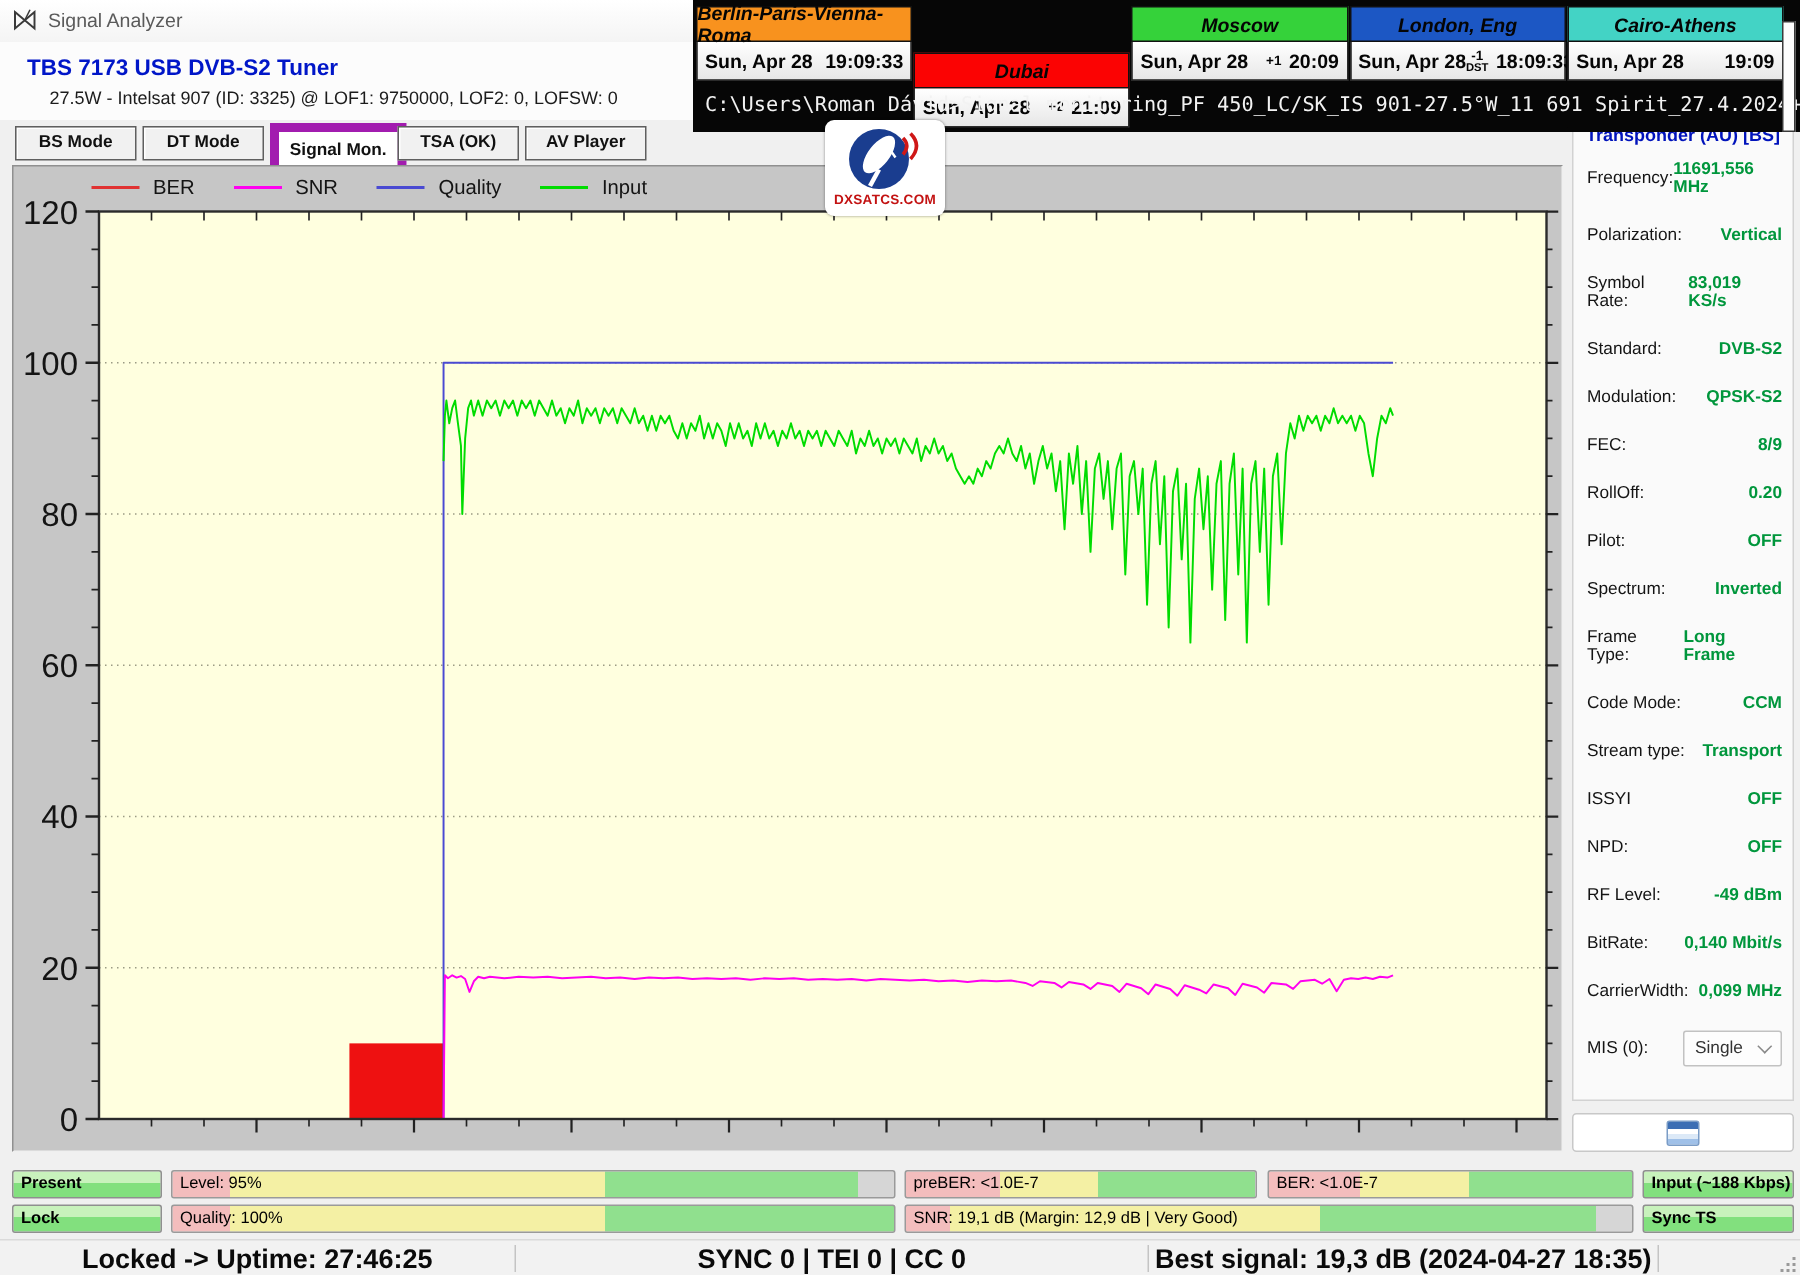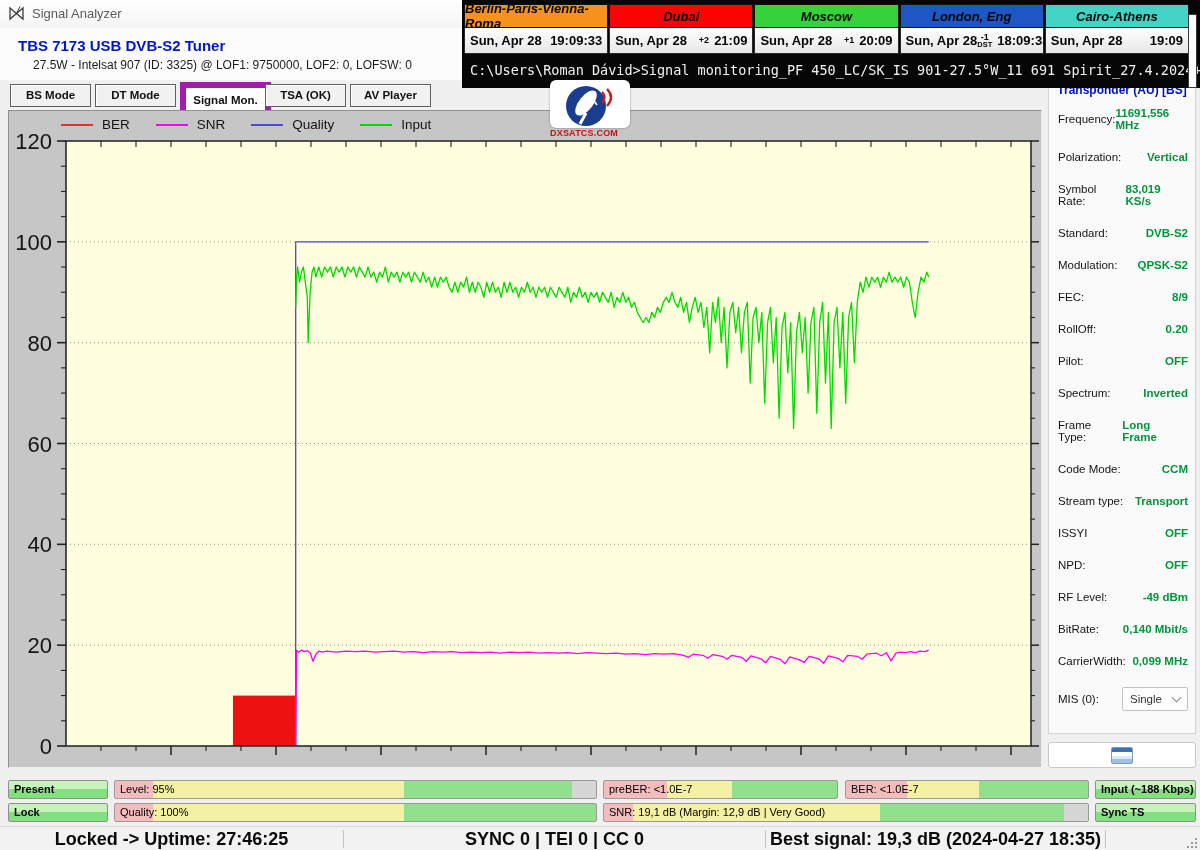--- a/index.html
+++ b/index.html
@@ -44,22 +44,22 @@
   .clk-date{flex:0 0 auto;}
   .clk-off{margin-left:auto;display:flex;flex-direction:column;align-items:center;line-height:7px;
     font-size:9px;font-weight:bold;margin-right:3px;}
   .clk-off .note{font-size:7.5px;}
   .clk-hhmm{margin-left:2px;}
   .clk-hhmm.noflex{margin-left:auto;}
   .cmdline{position:absolute;left:8px;top:62px;font-family:"DejaVu Sans Mono","Liberation Mono",monospace;
     font-size:13.5px;color:#f2f2f2;white-space:pre;}
   .clk-strip{position:absolute;right:3px;top:14px;width:7px;height:72px;background:#fdfdfd;border:1px solid #3a3a3a;}
   
-  .logo{position:absolute;left:550px;top:80px;width:80px;height:48px;background:#ffffff;border-radius:6px;
-    z-index:12;box-shadow:0 0 2px rgba(0,0,0,.45);text-align:left;}
+  .logo{position:absolute;left:550px;top:80px;width:80px;height:64px;background:#ffffff;border-radius:6px;
+    z-index:12;box-shadow:0 0 2px rgba(0,0,0,.45);text-align:center;}
   .logo svg{display:block;margin:3px auto 0;}
   .logo-text{font-size:9px;font-weight:bold;color:#c31212;letter-spacing:.2px;margin-top:-1px;}
   
   .tpanel{position:absolute;left:1048px;top:78px;width:148px;height:656px;background:#fafafa;
     border:1px solid #d2d2d2;box-sizing:border-box;z-index:1;}
   .tp-header{position:absolute;left:0;top:4px;width:100%;text-align:center;
     font-size:12px;font-weight:bold;color:#0013bb;}
   #tp-rows{position:absolute;left:9px;right:7px;top:28px;height:560px;
     display:flex;flex-direction:column;justify-content:space-between;}
   .tp-row{display:flex;justify-content:space-between;align-items:center;}
@@ -265,21 +265,21 @@
 <div class="cmdwin">
   <div id="clock">
       <div class="clk-col">
         <div class="clk-head" style="background: rgb(248, 146, 30);">Berlin-Paris-Vienna-Roma</div>
         <div class="clk-time">
           <span class="clk-date">Sun, Apr 28</span>
           <span class="clk-hhmm noflex">19:09:33</span>
         </div>
       </div>
       <div class="clk-col">
-        <div class="clk-head" style="background: rgb(251, 3, 3);">Dubai</div>
+        <div class="clk-head" style="background: rgb(251, 3, 3); margin-top: 31px;">Dubai</div>
         <div class="clk-time">
           <span class="clk-date">Sun, Apr 28</span>
           <span class="clk-off">
             <span>+2</span>
           </span>
           <span class="clk-hhmm">21:09</span>
         </div>
       </div>
       <div class="clk-col">
         <div class="clk-head" style="background: rgb(53, 210, 58);">Moscow</div>

